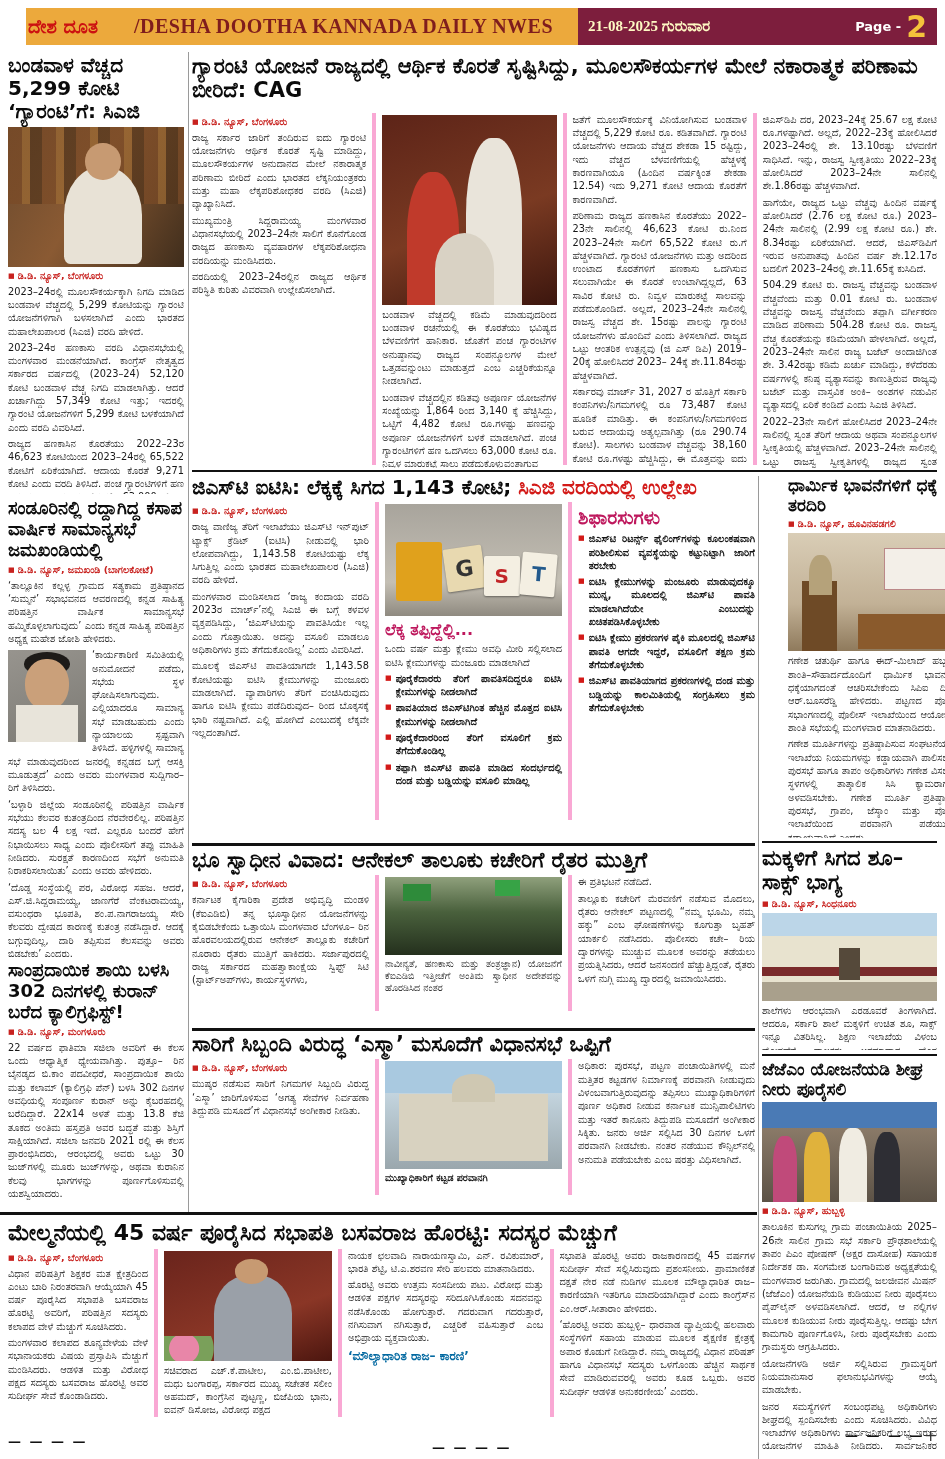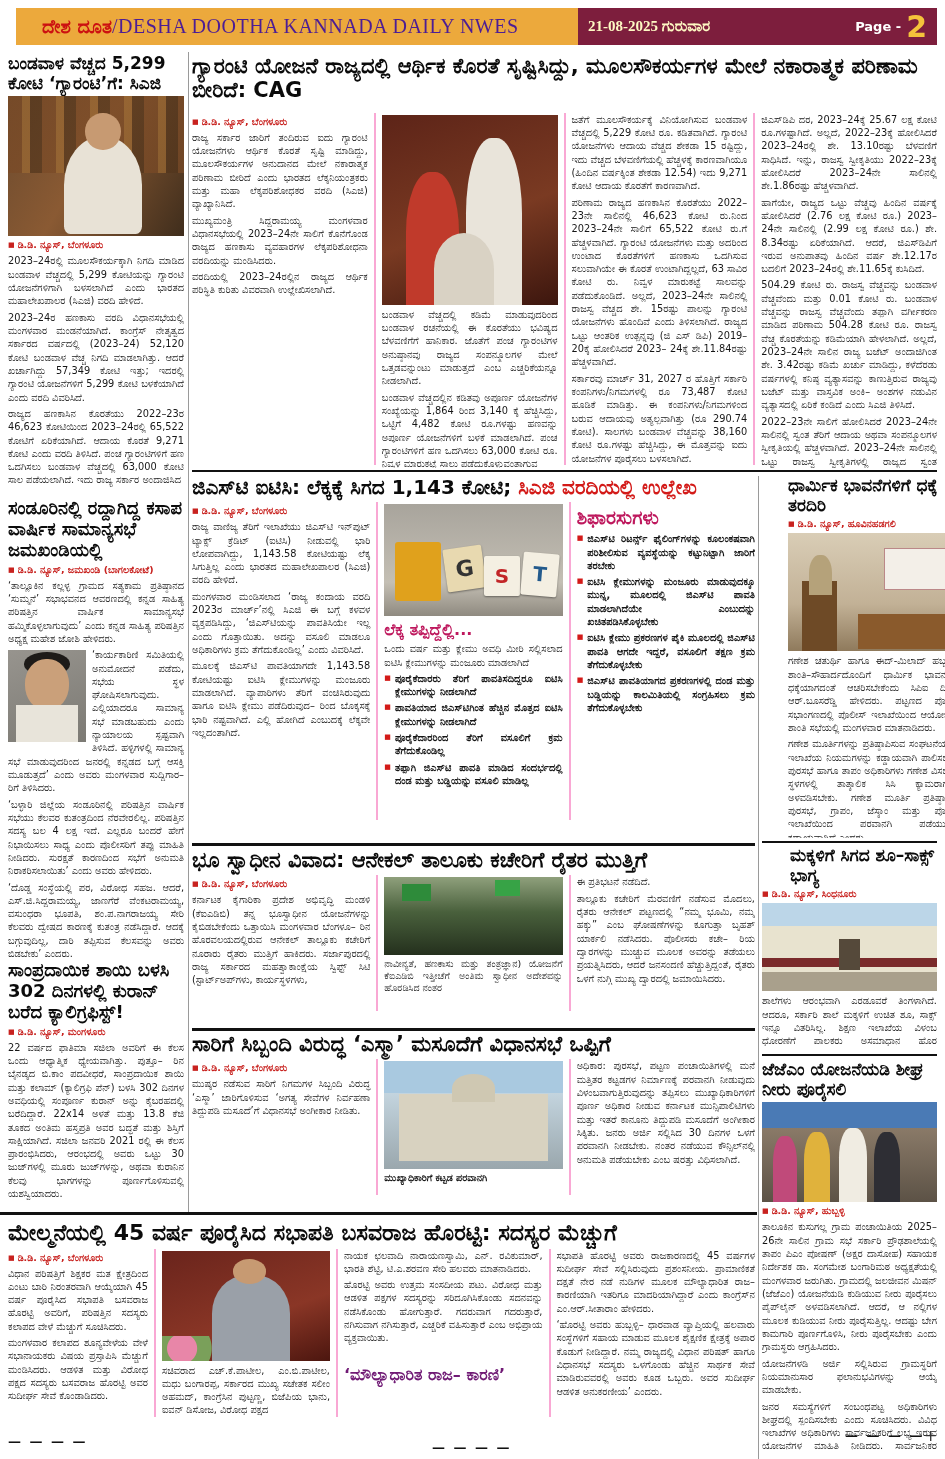--- a/index.html
+++ b/index.html
@@ -1,43 +1,43 @@
 <!DOCTYPE html>
 <html><head>
 <meta charset="utf-8">
 <style>
   html,body{margin:0;padding:0;background:#e9e9e9;}
   #page{position:relative;width:945px;height:1459px;background:#fff;margin:0 auto;
         font-family:"DejaVu Sans","Liberation Sans",sans-serif;overflow:hidden;}
   
-  .mast-yellow{position:absolute;left:16px;top:8px;width:570px;height:37px;background:#ECA93C;
-               display:flex;align-items:center;padding-left:26px;box-sizing:border-box;}
+  .mast-yellow{position:absolute;left:26px;top:8px;width:570px;height:37px;background:#ECA93C;
+               display:flex;align-items:center;padding-left:2px;box-sizing:border-box;gap:36px;}
   .mast-kn{color:#CC1111;font-weight:700;font-size:19px;font-family:"DejaVu Sans",sans-serif;}
-  .mast-en{color:#4c1d95;font-weight:400;font-size:20px;font-family:"Liberation Serif","DejaVu Serif",serif;letter-spacing:.5px;}
+  .mast-en{color:#7f1d1d;font-weight:700;font-size:20px;font-family:"Liberation Serif","DejaVu Serif",serif;letter-spacing:.5px;}
   .mast-maroon{position:absolute;left:578px;top:8px;width:359px;height:37px;background:#7D1E3D;
                display:flex;align-items:center;justify-content:space-between;padding:0 10px;box-sizing:border-box;}
   .mast-date{color:#fef9c3;font-weight:700;font-size:15px;font-family:"Liberation Serif","DejaVu Serif",serif;}
   .mast-page{color:#fff;font-weight:700;font-size:13px;display:flex;align-items:center;gap:5px;}
   .pg-num{color:#F5C33B;font-size:30px;font-weight:700;line-height:1;}
   
   .art{position:absolute;overflow:hidden;box-sizing:border-box;}
   .hl{font-weight:700;color:#0b0b0b;line-height:1.16;margin:0 0 3px;}
   .hl .red{color:#D31A18;}
   .byline{font-size:9.5px;font-weight:700;color:#C8221F;margin:3px 0 3px;}
   .byline .sq{font-size:7px;margin-right:3px;vertical-align:1px;}
   .bp{margin:0 0 3px;font-size:9.8px;line-height:1.36;text-align:justify;color:#161616;}
   .bi{display:flex;gap:4px;font-weight:700;}
   .bi .sq{color:#D31A18;font-size:7px;line-height:1.8;}
   .subhead{font-size:16px;font-weight:700;color:#be185d;margin:4px 0 3px;}
   .cols{display:flex;align-items:stretch;}
   .col{flex:1;min-width:0;padding:0 6px;}
   .col:first-child{padding-left:0;}
   .col:last-child{padding-right:0;}
-  .col+.col{border-left:2px solid #f9a8d4;}
-  .quote{font-size:16px;font-weight:700;color:#701a75;margin-top:20px;line-height:1.25;}
+  .col+.col{border-left:4px solid #f9a8d4;}
+  .quote{font-size:12px;font-weight:700;color:#0369a1;margin-top:4px;line-height:1.25;}
   .caption{font-size:9.5px;color:#161616;text-align:justify;margin-top:2px;}
   
   .vrule,.hrule{position:absolute;background:#9a9a9a;}
   .thick{background:#111;}
   
   .ph{position:relative;overflow:hidden;margin:2px 0 3px;}
   .ph>div{position:absolute;}
   .ph-library{background:linear-gradient(120deg,#6b4a2e,#8a5a33 45%,#3f2d1c);}
   .ph-library .shelf{left:0;top:0;width:100%;height:55%;
      background:repeating-linear-gradient(90deg,#7a4a26 0 14px,#9c6a33 14px 22px,#52351c 22px 34px);opacity:.7;}
@@ -102,21 +102,21 @@
   <div class="vrule" style="left:188px;top:52px;width:1px;height:1160px;"></div>
   <div class="vrule" style="left:758px;top:476px;width:1px;height:983px;"></div>
   <div class="hrule thick" style="left:192px;top:470px;width:745px;height:2px;"></div>
   <div class="hrule thick" style="left:192px;top:843px;width:563px;height:3px;"></div>
   <div class="hrule thick" style="left:192px;top:1028px;width:563px;height:3px;"></div>
   <div class="hrule thick" style="left:0px;top:1212px;width:757px;height:3px;"></div>
   <div class="hrule" style="left:762px;top:841px;width:175px;height:2px;background:#111;"></div>
   <div class="hrule" style="left:762px;top:1054px;width:175px;height:2px;background:#111;"></div>
 
   <div class="art" style="left:8px;top:54px;width:176px;height:440px;">
-    <h2 class="hl" style="font-size:17px;">ಬಂಡವಾಳ ವೆಚ್ಚದ 5,299 ಕೋಟಿ ‘ಗ್ಯಾರಂಟಿ’ಗೆ: ಸಿಎಜಿ</h2>
+    <h2 class="hl" style="font-size:20px;">ಬಂಡವಾಳ ವೆಚ್ಚದ 5,299 ಕೋಟಿ ‘ಗ್ಯಾರಂಟಿ’ಗೆ: ಸಿಎಜಿ</h2>
     <div class="ph ph-library" style="width:176px;height:140px;">
       <div class="shelf"></div>
       <div class="figure"></div>
       <div class="head"></div>
     </div>
     <div class="byline"><span class="sq">■</span><span>ಡಿ.ಡಿ. ನ್ಯೂಸ್, ಬೆಂಗಳೂರು</span></div>
     <p class="bp">2023–24ರಲ್ಲಿ ಮೂಲಸೌಕರ್ಯಕ್ಕಾಗಿ ನಿಗದಿ ಮಾಡಿದ ಬಂಡವಾಳ ವೆಚ್ಚದಲ್ಲಿ 5,299 ಕೋಟಿಯನ್ನು ಗ್ಯಾರಂಟಿ ಯೋಜನೆಗಳಿಗಾಗಿ ಬಳಸಲಾಗಿದೆ ಎಂದು ಭಾರತದ ಮಹಾಲೇಖಪಾಲರ (ಸಿಎಜಿ) ವರದಿ ಹೇಳಿದೆ.</p>
     <p class="bp">2023–24ರ ಹಣಕಾಸು ವರದಿ ವಿಧಾನಸಭೆಯಲ್ಲಿ ಮಂಗಳವಾರ ಮಂಡನೆಯಾಗಿದೆ. ಕಾಂಗ್ರೆಸ್ ನೇತೃತ್ವದ ಸರ್ಕಾರದ ವರ್ಷದಲ್ಲಿ (2023–24) 52,120 ಕೋಟಿ ಬಂಡವಾಳ ವೆಚ್ಚ ನಿಗದಿ ಮಾಡಲಾಗಿತ್ತು. ಆದರೆ ಖರ್ಚಾಗಿದ್ದು 57,349 ಕೋಟಿ ಇತ್ತು; ಇದರಲ್ಲಿ ಗ್ಯಾರಂಟಿ ಯೋಜನೆಗಳಿಗೆ 5,299 ಕೋಟಿ ಬಳಕೆಯಾಗಿದೆ ಎಂದು ವರದಿ ವಿವರಿಸಿದೆ.</p>
     <p class="bp">ರಾಜ್ಯದ ಹಣಕಾಸಿನ ಕೊರತೆಯು 2022–23ರ 46,623 ಕೋಟಿಯಿಂದ 2023–24ರಲ್ಲಿ 65,522 ಕೋಟಿಗೆ ಏರಿಕೆಯಾಗಿದೆ. ಆದಾಯ ಕೊರತೆ 9,271 ಕೋಟಿ ಎಂದು ವರದಿ ತಿಳಿಸಿದೆ. ಪಂಚ ಗ್ಯಾರಂಟಿಗಳಿಗೆ ಹಣ ಒದಗಿಸಲು ಬಂಡವಾಳ ವೆಚ್ಚದಲ್ಲಿ 63,000 ಕೋಟಿ ಸಾಲ ಪಡೆಯಲಾಗಿದೆ. ಇದು ರಾಜ್ಯ ಸರ್ಕಾರ ಅಂದಾಜಿಸಿದ</p>
 
@@ -247,21 +247,21 @@
         <p class="caption">ನಾವೀನ್ಯತೆ, ಹಣಕಾಸು ಮತ್ತು ತಂತ್ರಜ್ಞಾನ) ಯೋಜನೆಗೆ ಕೆಐಎಡಿಬಿ ಇತ್ತೀಚೆಗೆ ಅಂತಿಮ ಸ್ವಾಧೀನ ಅದೇಶವನ್ನು ಹೊರಡಿಸಿದ ನಂತರ</p>
       </div>
       <div class="col">
         <p class="bp">ಈ ಪ್ರತಿಭಟನೆ ನಡೆದಿದೆ.</p>
         <p class="bp">ತಾಲ್ಲೂಕು ಕಚೇರಿಗೆ ಮೆರವಣಿಗೆ ನಡೆಸುವ ಮೊದಲು, ರೈತರು ಆನೇಕಲ್ ಪಟ್ಟಣದಲ್ಲಿ “ನಮ್ಮ ಭೂಮಿ, ನಮ್ಮ ಹಕ್ಕು” ಎಂಬ ಘೋಷಣೆಗಳನ್ನು ಕೂಗುತ್ತಾ ಬೃಹತ್ ಯಾರ್ಕಲಿ ನಡೆಸಿದರು. ಪೊಲೀಸರು ಕಚೇ– ರಿಯ ದ್ವಾರಗಳನ್ನು ಮುಚ್ಚುವ ಮೂಲಕ ಅವರನ್ನು ತಡೆಯಲು ಪ್ರಯತ್ನಿಸಿದರು, ಆದರೆ ಜನಸಂದಣಿ ಹೆಚ್ಚುತ್ತಿದ್ದಂತೆ, ರೈತರು ಒಳಗೆ ನುಗ್ಗಿ ಮುಖ್ಯ ದ್ವಾರದಲ್ಲಿ ಜಮಾಯಿಸಿದರು.</p>
       </div>
     </div>
   </div>
 
   <div class="art" style="left:762px;top:846px;width:175px;height:204px;">
-    <h2 class="hl" style="font-size:17px;margin-left:28px;">ಮಕ್ಕಳಿಗೆ ಸಿಗದ ಶೂ–ಸಾಕ್ಸ್ ಭಾಗ್ಯ</h2>
+    <h2 class="hl" style="font-size:21px;">ಮಕ್ಕಳಿಗೆ ಸಿಗದ ಶೂ–ಸಾಕ್ಸ್ ಭಾಗ್ಯ</h2>
     <div class="byline"><span class="sq">■</span><span>ಡಿ.ಡಿ. ನ್ಯೂಸ್, ಸಿಂಧನೂರು</span></div>
     <div class="ph ph-school" style="width:175px;height:88px;">
       <div class="band"></div>
       <div class="door"></div>
     </div>
     <p class="bp">ಶಾಲೆಗಳು ಆರಂಭವಾಗಿ ಎರಡೂವರೆ ತಿಂಗಳಾಗಿದೆ. ಆದರೂ, ಸರ್ಕಾರಿ ಶಾಲೆ ಮಕ್ಕಳಿಗೆ ಉಚಿತ ಶೂ, ಸಾಕ್ಸ್ ಇನ್ನೂ ವಿತರಿಸಿಲ್ಲ. ಶಿಕ್ಷಣ ಇಲಾಖೆಯ ವಿಳಂಬ ಧೋರಣೆಗೆ ಪಾಲಕರು ಅಸಮಾಧಾನ ಹೊರ ಹಾಕುತ್ತಿದ್ದಾರೆ.</p>
 
   </div>
 
   <div class="art" style="left:192px;top:1032px;width:563px;height:178px;">

